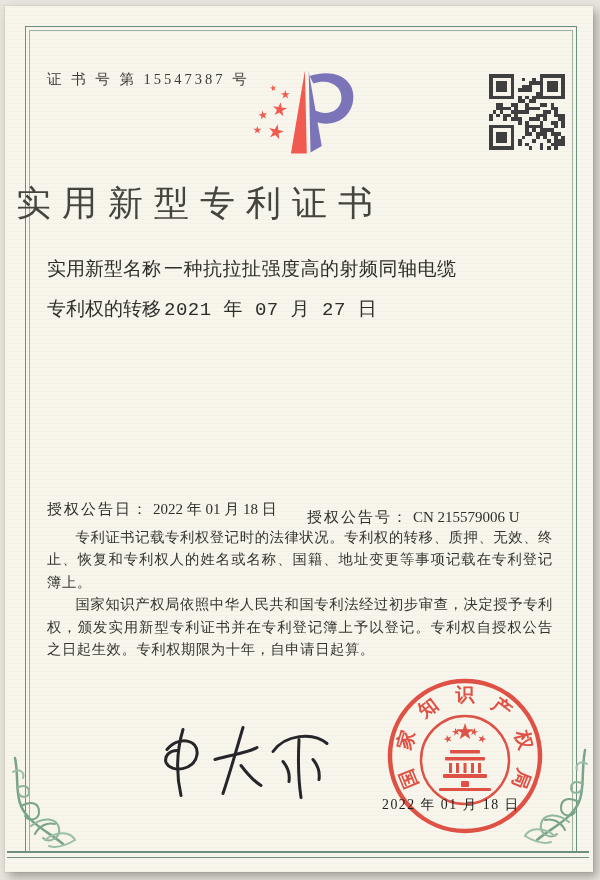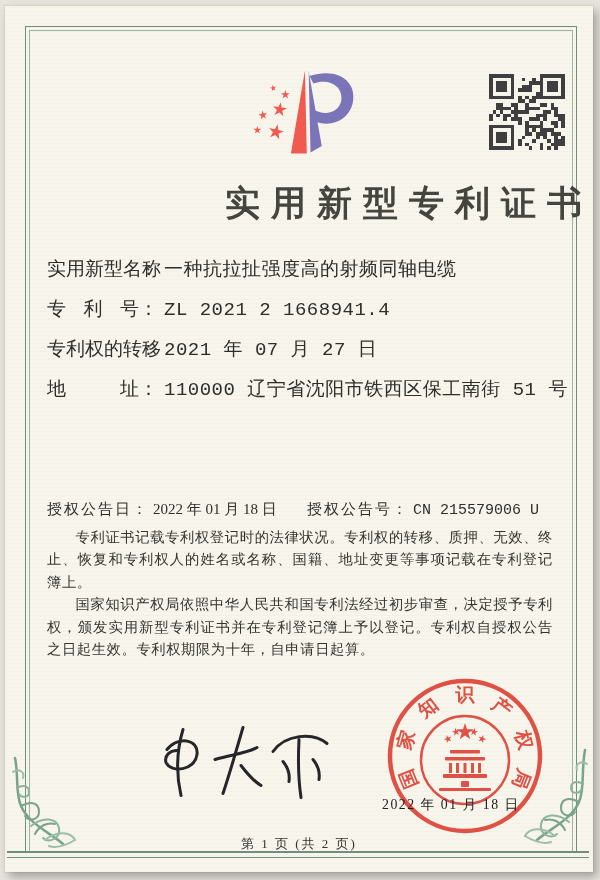--- a/index.html
+++ b/index.html
@@ -31,30 +31,30 @@
     border-top:2px solid #6f8f7e;border-bottom:1px solid #6f8f7e;
   }
   .cert-number{
     position:absolute;left:42px;top:64px;
     font-size:14.5px;letter-spacing:3px;color:#3b3b37;white-space:nowrap;
   }
   .logo{position:absolute;left:243px;top:60px;width:112px;height:104px;}
   .qr{position:absolute;left:484px;top:68px;width:76px;height:76px;}
   .title{
     position:absolute;left:0;top:174px;width:100%;
-    text-align:right;font-size:35px;letter-spacing:11px;color:#45453f;
-    font-weight:700;white-space:nowrap;text-indent:11px;
+    text-align:left;font-size:35px;letter-spacing:11px;color:#45453f;
+    font-weight:400;white-space:nowrap;text-indent:11px;
   }
   .fields{position:absolute;left:42px;top:250px;width:510px;color:#2e2e2a;}
   .field-row{height:21px;margin-bottom:19px;font-size:19px;white-space:nowrap;font-family:Liberation Mono, monospace;}
   .f-label{display:inline-block;width:92px;text-align:justify;text-align-last:justify;vertical-align:top;}
   .f-colon{display:inline-block;margin-right:6px;}
   .f-value{letter-spacing:.5px;}
   .grant-row{position:absolute;left:42px;top:494px;width:520px;font-size:15px;color:#2e2e2a;white-space:nowrap;}
-  .grant-pair2{position:absolute;left:260px;top:0;font-family:Liberation Mono, monospace;}
+  .grant-pair2{position:absolute;left:260px;top:8px;}
   .grant-label{letter-spacing:2px;text-align:center;}
   .body-text{
     position:absolute;left:42px;top:520px;width:506px;
     font-size:14.3px;line-height:22.4px;color:#34342f;
     text-align:justify;letter-spacing:.6px;
   }
   .body-text p{margin:0;text-indent:2em;}
   .signer{position:absolute;left:52px;top:738px;font-size:15.5px;color:#2e2e2a;line-height:31px;letter-spacing:2px;}
   .signature{position:absolute;left:148px;top:712px;width:190px;height:98px;}
   .seal{position:absolute;left:372px;top:662px;width:176px;height:176px;opacity:.92;}
@@ -92,20 +92,21 @@
   <svg class="flourish br" viewBox="0 0 96 104" fill="none" stroke="#79a48b" stroke-width="2" stroke-linecap="round">
     <path d="M10,6 C14,28 10,44 16,58 C24,76 44,84 58,96" stroke-width="2.5"></path>
     <path d="M16,58 C28,52 34,56 34,64 C34,72 24,74 20,68"></path>
     <path d="M26,78 C38,68 52,70 54,80 C56,90 44,96 38,90" stroke="#8fb49c"></path>
     <path d="M40,92 C52,82 66,84 70,92 C60,98 50,100 44,98" stroke="#9dbfa9"></path>
     <path d="M12,40 C18,36 24,38 24,44 C24,50 16,50 14,46" stroke="#8fb49c"></path>
     <path d="M8,20 C14,16 20,20 18,26" stroke="#9dbfa9"></path>
     <path d="M30,86 C34,78 42,74 50,76" stroke="#79a48b"></path>
   </svg>
 
+  <div class="cert-number">证 书 号 第 15547387 号</div>
 
   <svg class="logo" viewBox="0 0 120 110">
     <defs>
       <path id="star" d="M0,-1 L0.2245,-0.309 0.9511,-0.309 0.3633,0.118 0.5878,0.809 0,0.382 -0.5878,0.809 -0.3633,0.118 -0.9511,-0.309 -0.2245,-0.309 Z"></path>
     </defs>
     <path d="M66,10 C96,0 118,16 112,40 C107,58 88,66 70,58 L70,46 C84,54 98,48 100,36 C102,22 88,12 70,18 Z" fill="#7b74b9"></path>
     <polygon points="61,4 46,93 63,93" fill="#f05a50"></polygon>
     <polygon points="65,5 67,92 79,85" fill="#7b74b9"></polygon>
     <use href="#star" transform="translate(40,30) scale(5)" fill="#f05a50"></use>
     <use href="#star" transform="translate(27,23) scale(3.6) rotate(-12)" fill="#f05a50"></use>
@@ -335,23 +336,21 @@
       <rect x="11" y="20" width="1" height="1" fill="#3f3f3f"></rect>
       <rect x="14" y="20" width="1" height="1" fill="#3f3f3f"></rect>
       <rect x="16" y="20" width="1" height="1" fill="#3f3f3f"></rect>
       <rect x="18" y="20" width="1" height="1" fill="#3f3f3f"></rect>
     </svg>
 
   <div class="title">实用新型专利证书</div>
 
   <div class="fields" id="fields-container">
       <div class="field-row"><span class="f-label">实用新型名称</span><span class="f-colon">：</span><span class="f-value">一种抗拉扯强度高的射频同轴电缆</span></div>
-      <div class="field-row"><span class="f-label">专利号</span><span class="f-colon">：</span><span class="f-value">ZL 2021 2 1668941.4</span></div>
       <div class="field-row"><span class="f-label">专利权的转移</span><span class="f-colon">：</span><span class="f-value">2021 年 07 月 27 日</span></div>
-      <div class="field-row"><span class="f-label">地址</span><span class="f-colon">：</span><span class="f-value">110000 辽宁省沈阳市铁西区保工南街 51 号</span></div>
     </div>
 
   <div class="grant-row">
     <span class="grant-label">授权公告日</span><span class="f-colon">：</span><span>2022 年 01 月 18 日</span>
     <span class="grant-pair2">
       <span class="grant-label">授权公告号</span><span class="f-colon">：</span><span>CN 215579006 U</span>
     </span>
   </div>
 
   <div class="body-text" id="body-container">
@@ -401,15 +400,14 @@
         <text x="0" y="0" transform="translate(52.2,41.1) rotate(-37.3)" dominant-baseline="middle">知</text>
         <text x="0" y="0" transform="translate(88.0,29.0) rotate(0.0)" dominant-baseline="middle">识</text>
         <text x="0" y="0" transform="translate(123.8,41.1) rotate(37.3)" dominant-baseline="middle">产</text>
         <text x="0" y="0" transform="translate(144.9,72.4) rotate(74.7)" dominant-baseline="middle">权</text>
         <text x="0" y="0" transform="translate(142.7,110.1) rotate(112.0)" dominant-baseline="middle">局</text>
       </g>
   </svg>
 
   <div class="seal-date">2022 年 01 月 18 日</div>
 
-  <div class="footer">第 1 页 (共 2 页)</div>
 
 </div>
 
 </body></html>

